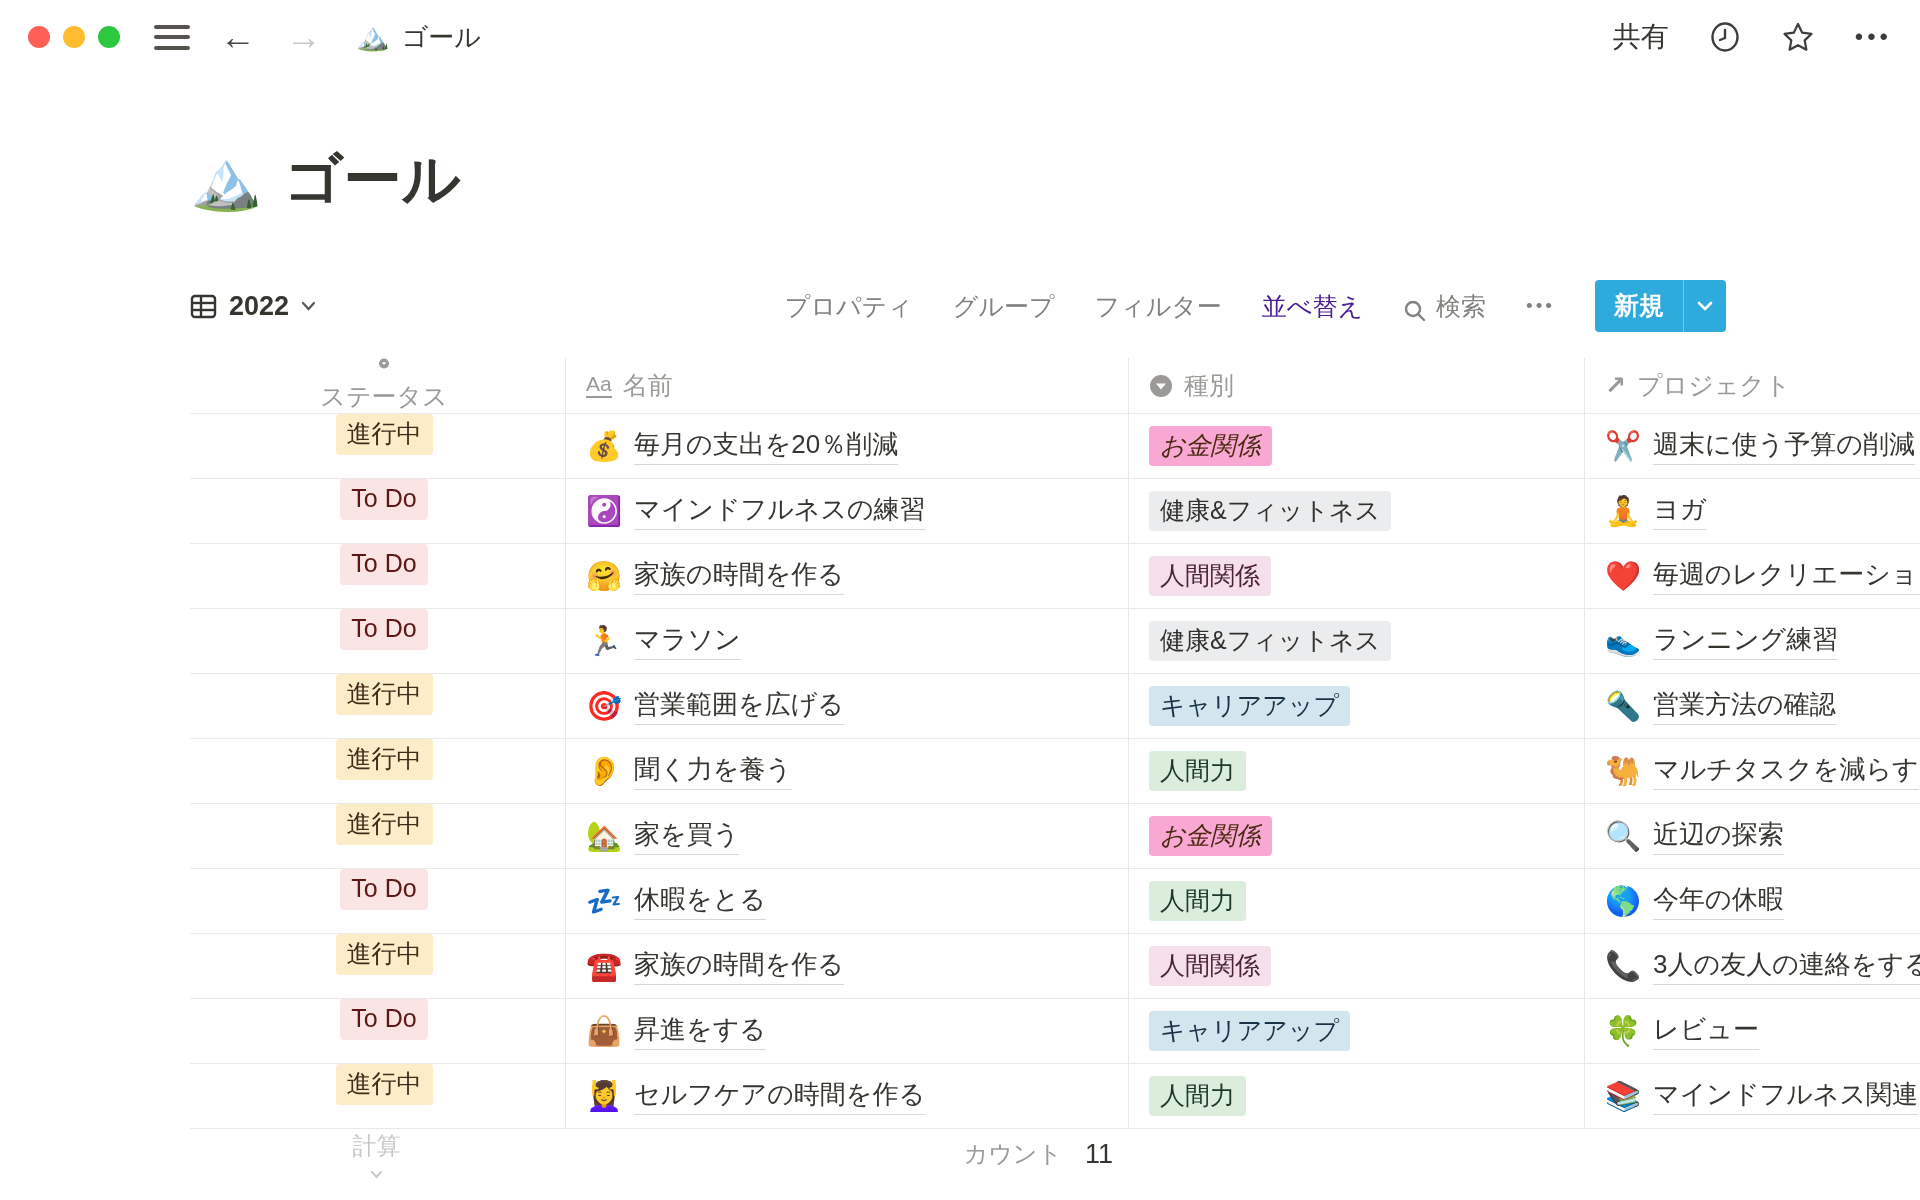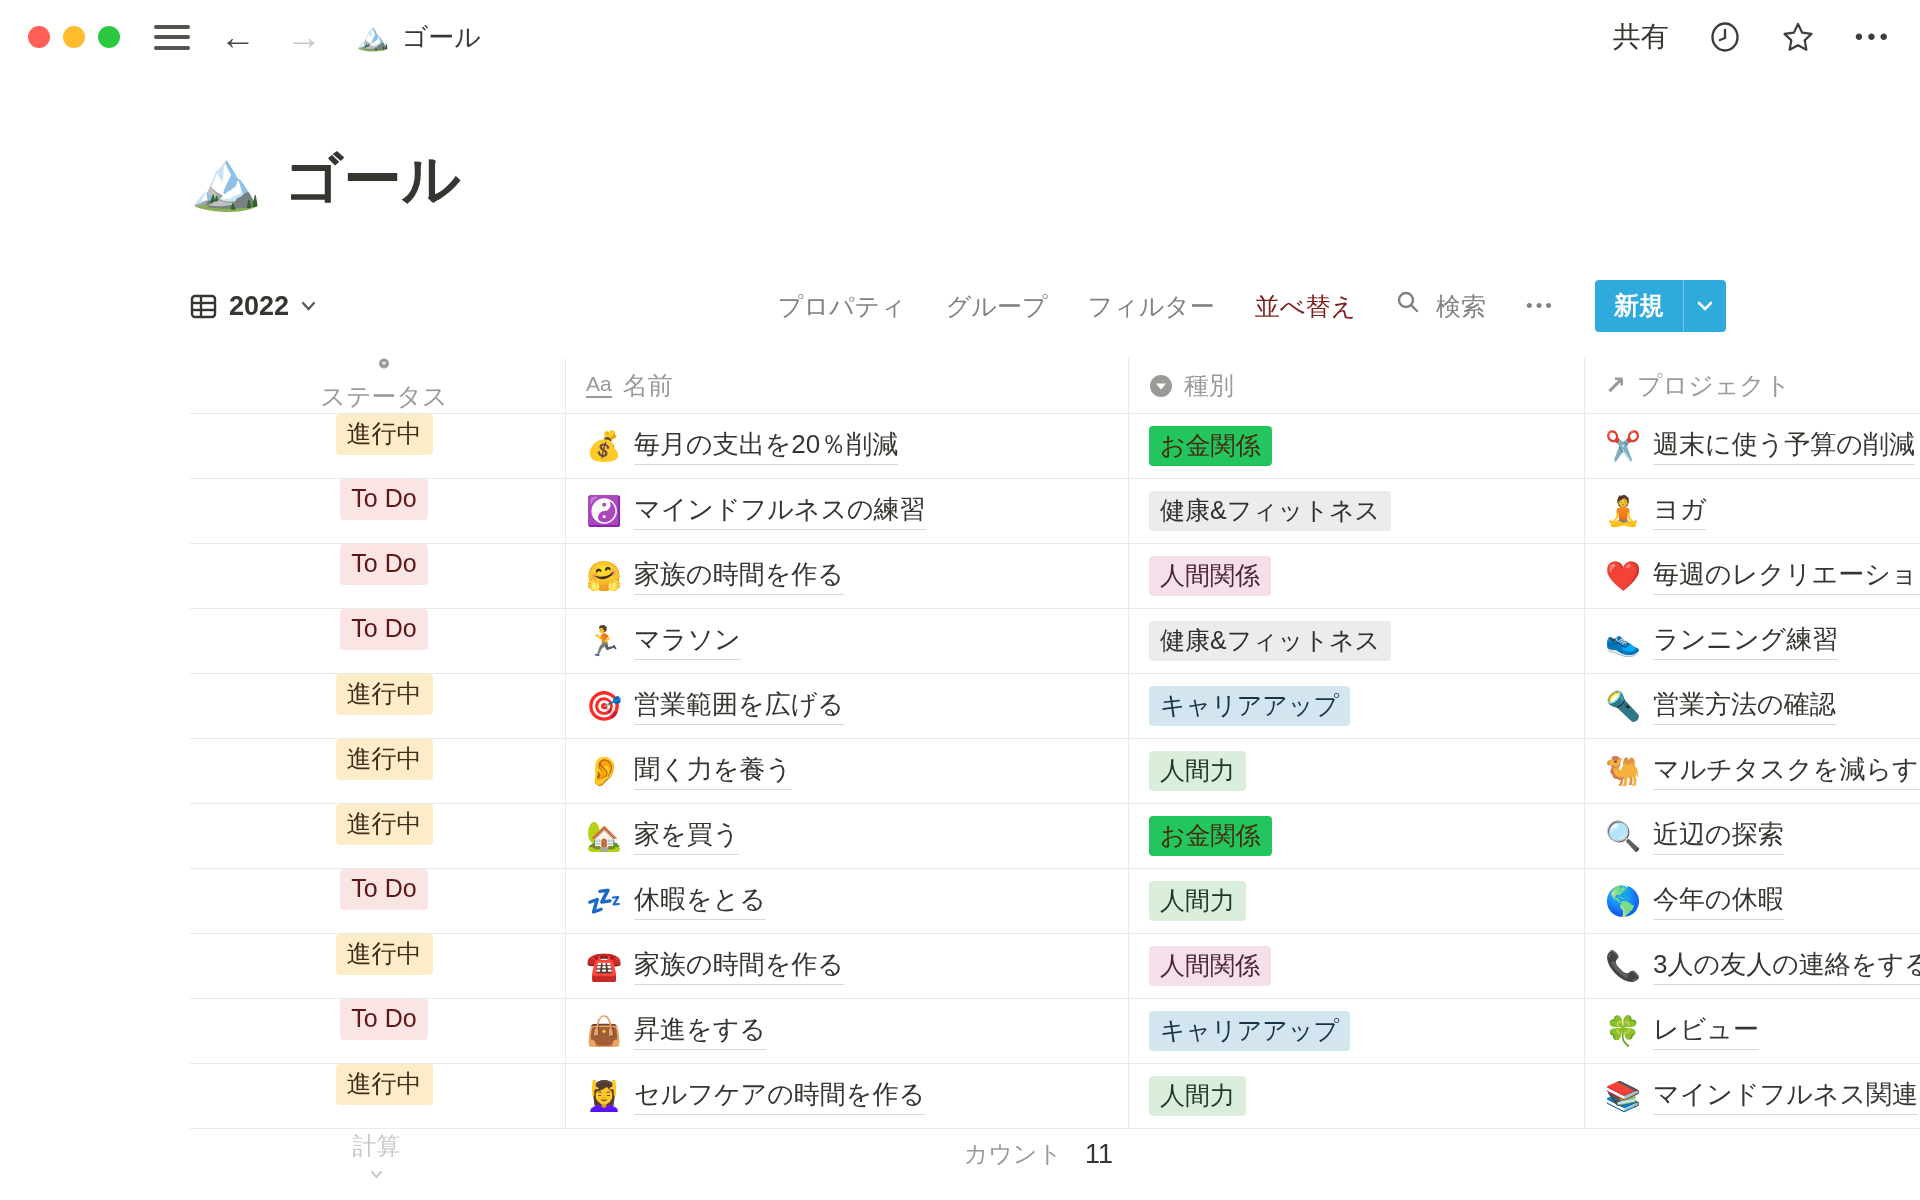--- a/index.html
+++ b/index.html
@@ -50,22 +50,22 @@
   .view-bar {
     margin-top: 44px;
     height: 60px;
     display: flex;
     align-items: center;
     padding-right: 194px;
   }
   .view-switcher { display: flex; align-items: center; gap: 12px; font-size: 27px; font-weight: 700; cursor: pointer; }
   .view-controls { margin-left: auto; display: flex; align-items: center; gap: 40px; font-size: 25px; color: #82817E; }
   .ctrl { cursor: pointer; white-space: nowrap; }
-  .ctrl.sort-active { color: #7f1d1d; }
-  .search { display: flex; align-items: flex-start; gap: 16px; cursor: pointer; }
+  .ctrl.sort-active { color: #4c1d95; }
+  .search { display: flex; align-items: flex-end; gap: 9px; cursor: pointer; }
   .view-dots { font-size: 19px; letter-spacing: 3px; color: #82817E; cursor: pointer; }
   .new-btn { display: flex; background: #2EAADC; color: #fff; border-radius: 4px; font-weight: 700; font-size: 25px; cursor: pointer; }
   .new-btn-main { padding: 9px 19px 10px; }
   .new-btn-caret { padding: 0 13px; border-left: 1px solid rgba(255,255,255,0.35); display: flex; align-items: center; }
 
   
   .table { margin-top: 22px; margin-left: 190px; width: 1730px; }
   .trow { display: grid; grid-template-columns: 376px 563px 456px 335px; }
   .thead { height: 56px; color: #9B9A97; font-size: 25px; }
   .thead .cell { border-bottom: 1px solid #E9E9E7; }
@@ -83,21 +83,21 @@
   .badge {
     display: inline-block;
     font-size: 25px;
     line-height: 1.3;
     padding: 3px 11px 5px;
     border-radius: 4px;
     white-space: nowrap;
   }
   .badge-yellow { background: #FDECC8; color: #402C1B; }
   .badge-red    { background: #FBE4E4; color: #5D1715; }
-  .badge-orange { background: #22c55e; color: #49290E; }
+  .badge-orange { background: #f9a8d4; color: #49290E; font-style: italic; }
   .badge-gray   { background: #EBECED; color: #32302C; }
   .badge-pink   { background: #F4DFEB; color: #4C2337; }
   .badge-blue   { background: #D3E5EF; color: #183347; }
   .badge-green  { background: #DBEDDB; color: #1C3829; }
 
   .link { display: flex; align-items: center; gap: 12px; font-size: 26px; font-weight: 500; color: #37352F; cursor: pointer; }
   .link .emoji { font-size: 29px; }
   .link .txt { border-bottom: 1.5px solid #D9D8D6; padding-bottom: 2px; }
 
   

